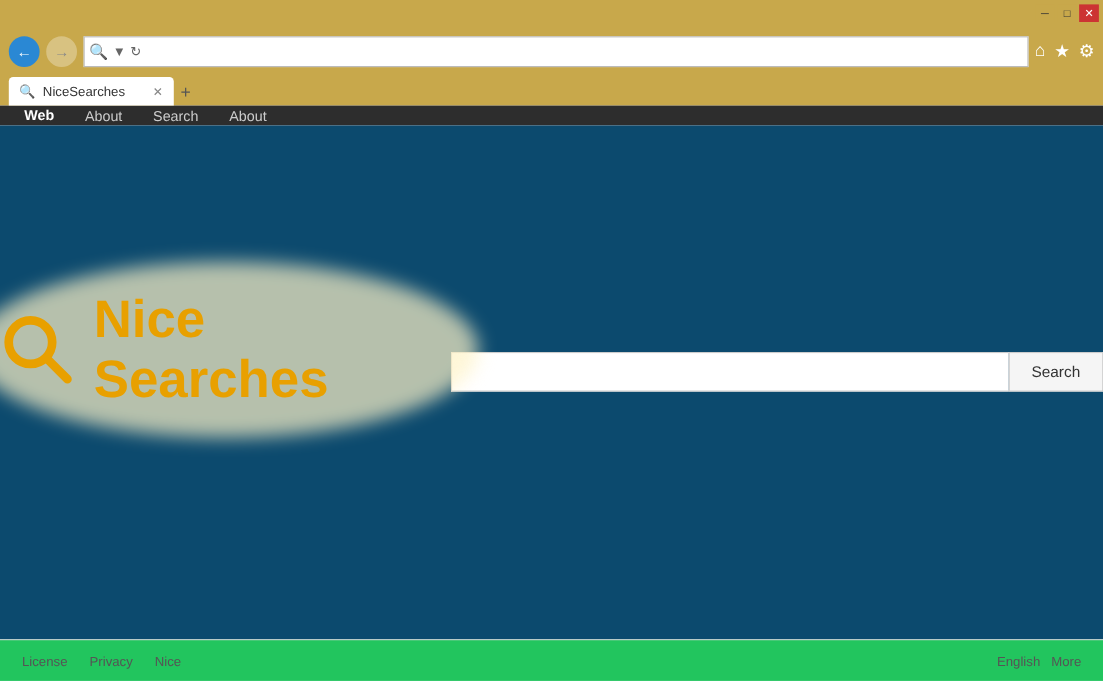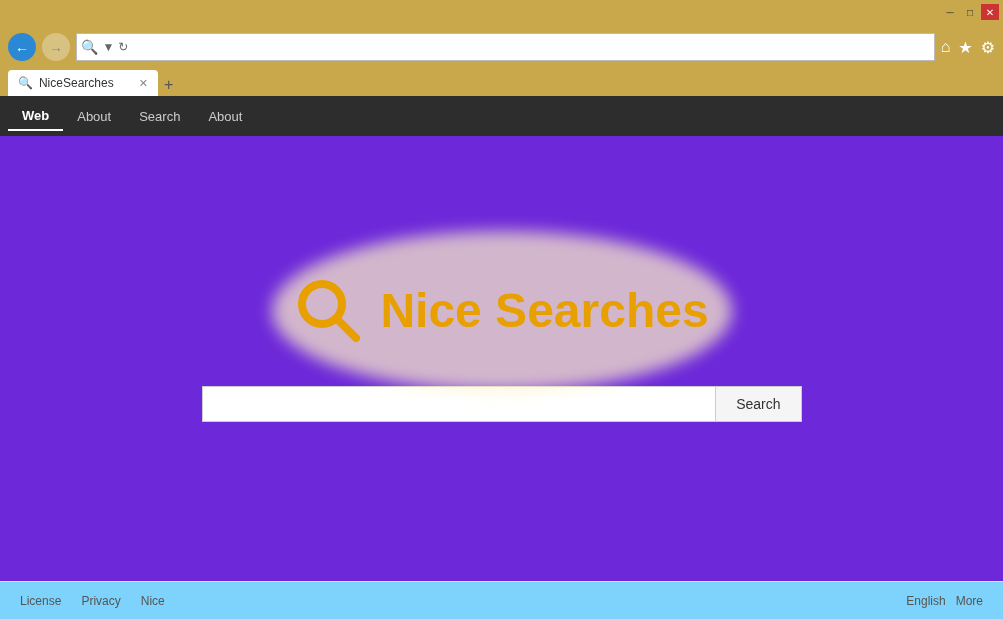--- a/index.html
+++ b/index.html
@@ -102,44 +102,44 @@
       color: #555; font-size: 16px;
       padding: 0 6px;
       margin-bottom: 2px;
     }
 
     
     .nav-tabs {
       background: #2d2d2d;
       display: flex;
       align-items: center;
-      height: 40px;
+      height: 18px;
       padding: 0 8px;
     }
     .nav-tab {
       padding: 6px 14px;
       color: #ccc;
       font-size: 13px;
       cursor: pointer;
       background: none; border: none;
     }
     .nav-tab.active {
       color: #fff;
       font-weight: bold;
       border-bottom: 2px solid #fff;
     }
 
     
     .main-content {
       flex: 1;
       display: flex;
-      flex-direction: column;
+      flex-direction: row;
       align-items: center;
       justify-content: center;
-      background: #6d28d9;
+      background: #0c4a6e;
       position: relative;
       padding-bottom: 20px;
     }
 
     
     .logo-area {
       position: relative;
       display: flex;
       align-items: center;
       justify-content: center;
@@ -197,21 +197,21 @@
       padding: 0 20px;
       background: #f5f5f5;
       border: 1px solid #ccc;
       cursor: pointer;
       font-size: 14px;
       color: #333;
     }
 
     
     .footer {
-      background: #7dd3fc;
+      background: #22c55e;
       border-top: 1px solid #ddd;
       height: 38px;
       display: flex;
       align-items: center;
       padding: 0 20px;
       font-size: 12px;
       color: #555;
     }
     .footer-left { display: flex; gap: 20px; }
     .footer-right { margin-left: auto; display: flex; gap: 10px; align-items: flex-end; }

